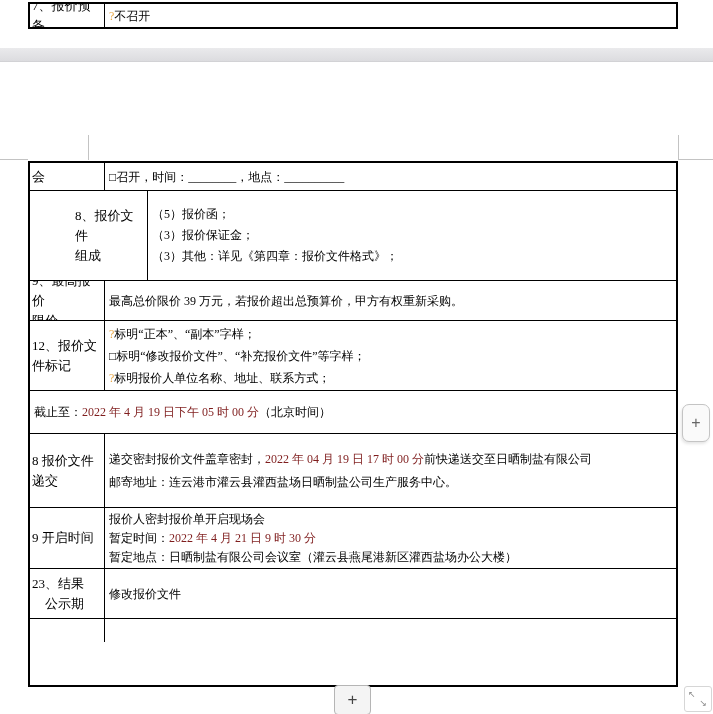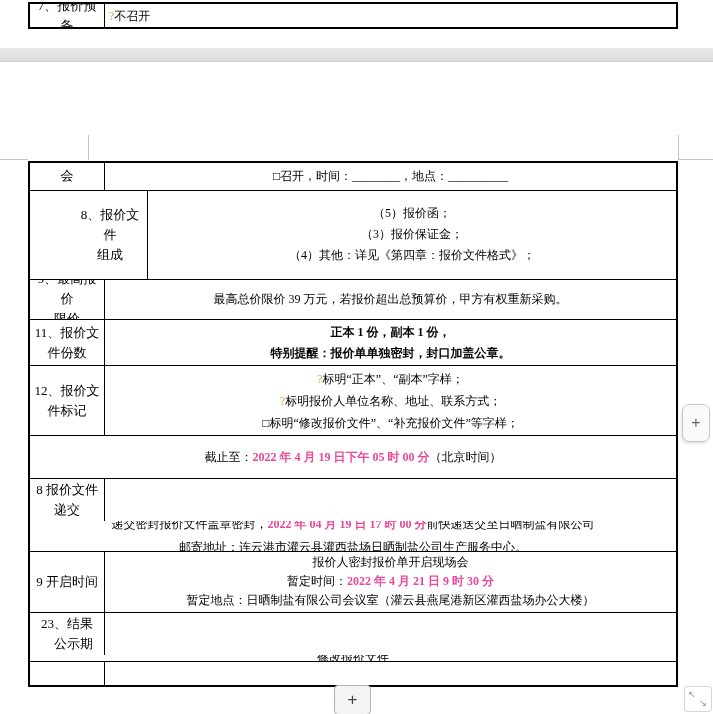--- a/index.html
+++ b/index.html
@@ -1,18 +1,18 @@
 <!DOCTYPE html>
 <html><head>
 <meta charset="utf-8">
 <style>
   * { margin:0; padding:0; box-sizing:border-box; }
   html,body { width:713px; height:714px; background:#ffffff; overflow:hidden;
     font-family:"Liberation Serif","DejaVu Serif",serif; color:#000; }
-  .abs { position:absolute;text-align:center; }
+  .abs { position:absolute; }
 
   
   #frag-table { left:28px; top:2px; width:650px; height:27px;
     border:2px solid #000; display:flex; background:#fff; }
 
   
   #page-sep { left:0; top:48px; width:713px; height:14px;
     background:linear-gradient(#eaeaec,#dcdcdf); border-bottom:1px solid #d2d2d5; }
 
   
@@ -23,21 +23,21 @@
     border:2px solid #000; display:flex; flex-direction:column; background:#fff; }
   .row { display:flex; border-top:1px solid #000; overflow:hidden; }
   .row:first-child { border-top:none; }
   .label-cell { width:75px; border-right:1px solid #000; display:flex;
     flex-direction:column; justify-content:center; padding:1px 2px;
     font-size:13px; line-height:20px; overflow:hidden; }
   .content-cell { flex:1; display:flex; flex-direction:column; justify-content:center;
     padding:1px 4px; font-size:12px; overflow:hidden; }
   .content-line { line-height:var(--lh,24px); white-space:nowrap; }
   .b { font-weight:bold; }
-  .c-red { color:#ec4899;font-weight:bold; }
+  .c-red { color:#7f1d1d; }
   .c-orange { color:#e8a33c; }
 
   
   #side-add-btn { left:682px; top:404px; width:28px; height:38px;
     border:1px solid #c4c4c4; border-radius:7px; background:#fafafa;
     box-shadow:-1px 2px 3px rgba(0,0,0,.10);
     display:flex; align-items:center; justify-content:center;
     font-family:"Liberation Sans",sans-serif; font-size:16px; color:#666; cursor:pointer; }
   #bottom-add-btn { left:334px; top:685px; width:37px; height:30px;
     border:1px solid #b5b5b5; border-radius:4px; background:#f4f4f4;
@@ -81,79 +81,69 @@
       </div>
     </div>
     <div class="row" style="height: 90px; padding-left: 43px;">
       <div class="label-cell">
         <div>8、报价文件</div>
         <div>组成</div>
       </div>
       <div class="content-cell" style="--lh: 21px;">
         <div class="content-line"><span>（5）报价函；</span></div>
         <div class="content-line"><span>（3）报价保证金；</span></div>
-        <div class="content-line"><span>（4）其他：详见《第四章：报价文件格式》；</span></div>
+        <div class="content-line"><span>（3）其他：详见《第四章：报价文件格式》；</span></div>
       </div>
     </div>
     <div class="row" style="height: 40px;">
       <div class="label-cell">
         <div>9、最高报价</div>
         <div>限价</div>
       </div>
       <div class="content-cell">
         <div class="content-line"><span>最高总价限价 39 万元，若报价超出总预算价，甲方有权重新采购。</span></div>
       </div>
     </div>
-    <div class="row" style="height: 47px;">
-      <div class="label-cell">
-        <div>11、报价文</div>
-        <div>件份数</div>
-      </div>
-      <div class="content-cell" style="--lh: 21px;">
-        <div class="content-line"><span class="b">正本 1 份，副本 1 份，</span></div>
-        <div class="content-line"><span class="b">特别提醒：报价单单独密封，封口加盖公章。</span></div>
-      </div>
-    </div>
     <div class="row" style="height: 70px;">
       <div class="label-cell">
         <div>12、报价文</div>
         <div>件标记</div>
       </div>
       <div class="content-cell" style="--lh: 22px;">
         <div class="content-line"><span class="c-orange">?</span><span>标明“正本”、“副本”字样；</span></div>
+        <div class="content-line"><span>□标明“修改报价文件”、“补充报价文件”等字样；</span></div>
         <div class="content-line"><span class="c-orange">?</span><span>标明报价人单位名称、地址、联系方式；</span></div>
-        <div class="content-line"><span>□标明“修改报价文件”、“补充报价文件”等字样；</span></div>
       </div>
     </div>
     <div class="row" style="height: 43px;">
       <div class="content-cell">
         <div class="content-line"><span>截止至：</span><span class="c-red">2022 年 4 月 19 日下午 05 时 00 分</span><span>（北京时间）</span></div>
       </div>
     </div>
-    <div class="row" style="height: 74px; flex-direction: column;">
+    <div class="row" style="height: 74px;">
       <div class="label-cell">
         <div>8 报价文件</div>
         <div>递交</div>
       </div>
       <div class="content-cell" style="--lh: 23px;">
         <div class="content-line"><span>递交密封报价文件盖章密封，</span><span class="c-red">2022 年 04 月 19 日 17 时 00 分</span><span>前快递送交至日晒制盐有限公司</span></div>
         <div class="content-line"><span>邮寄地址：连云港市灌云县灌西盐场日晒制盐公司生产服务中心。</span></div>
       </div>
     </div>
     <div class="row" style="height: 61px;">
       <div class="label-cell">
         <div>9 开启时间</div>
       </div>
       <div class="content-cell" style="--lh: 19px;">
         <div class="content-line"><span>报价人密封报价单开启现场会</span></div>
         <div class="content-line"><span>暂定时间：</span><span class="c-red">2022 年 4 月 21 日 9 时 30 分</span></div>
         <div class="content-line"><span>暂定地点：日晒制盐有限公司会议室（灌云县燕尾港新区灌西盐场办公大楼）</span></div>
       </div>
     </div>
-    <div class="row" style="height: 50px; flex-direction: column;">
+    <div class="row" style="height: 50px;">
       <div class="label-cell">
         <div>23、结果</div>
         <div>　公示期</div>
       </div>
       <div class="content-cell">
         <div class="content-line"><span>修改报价文件</span></div>
       </div>
     </div>
     <div class="row" style="height: 24px;">
       <div class="label-cell">

